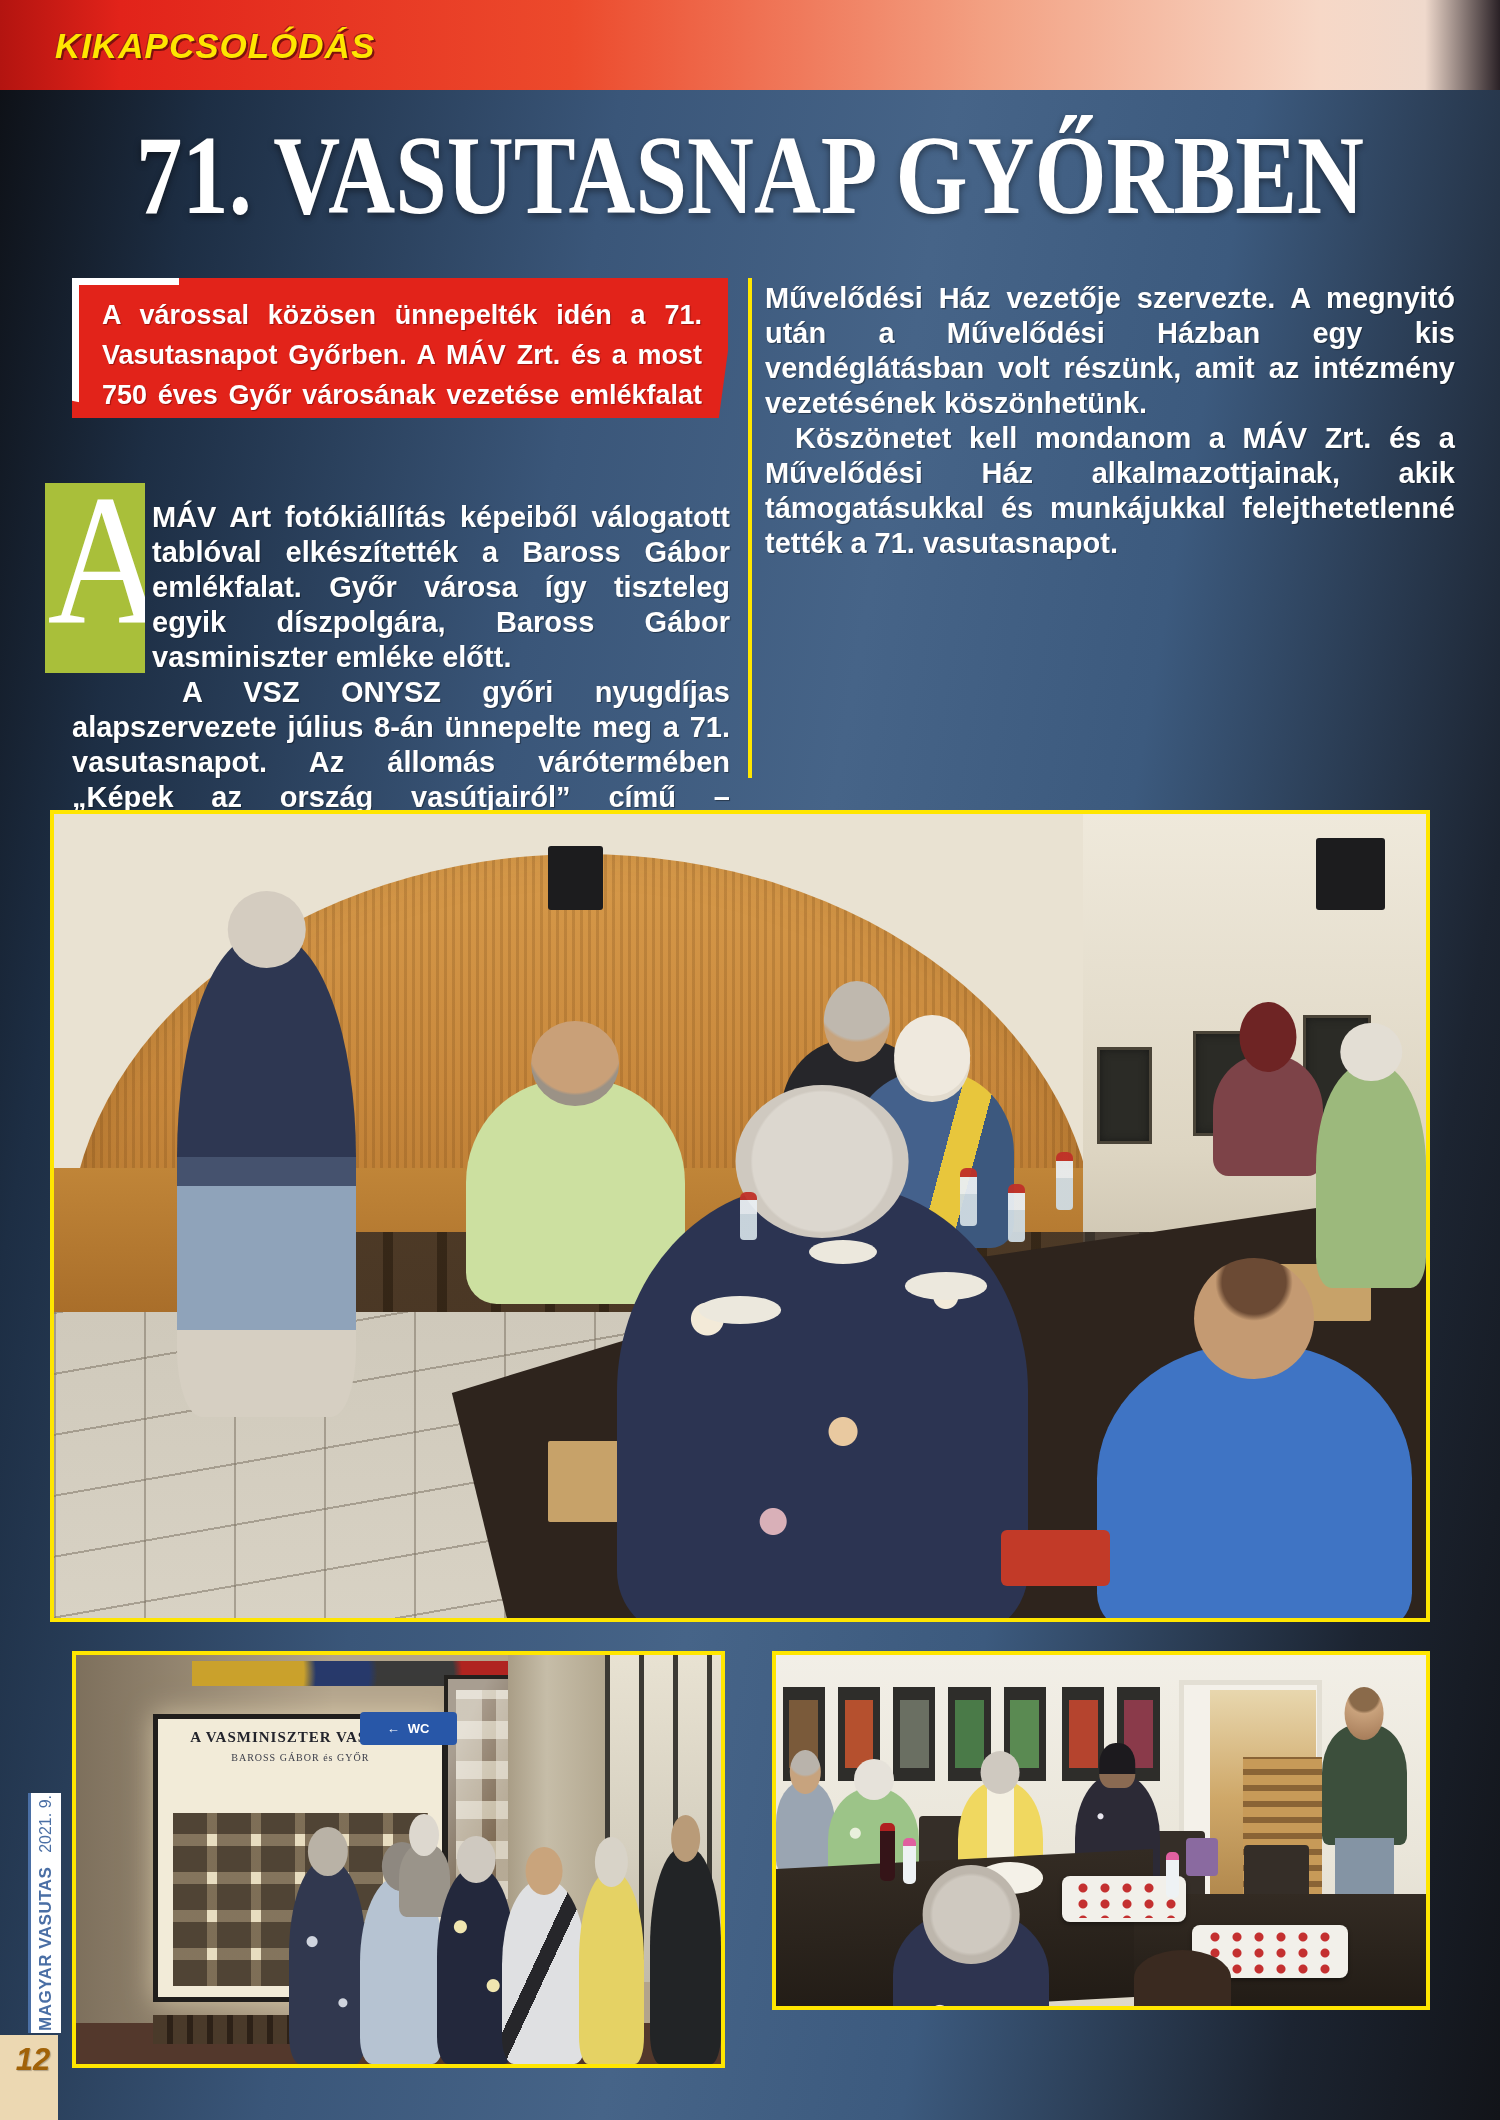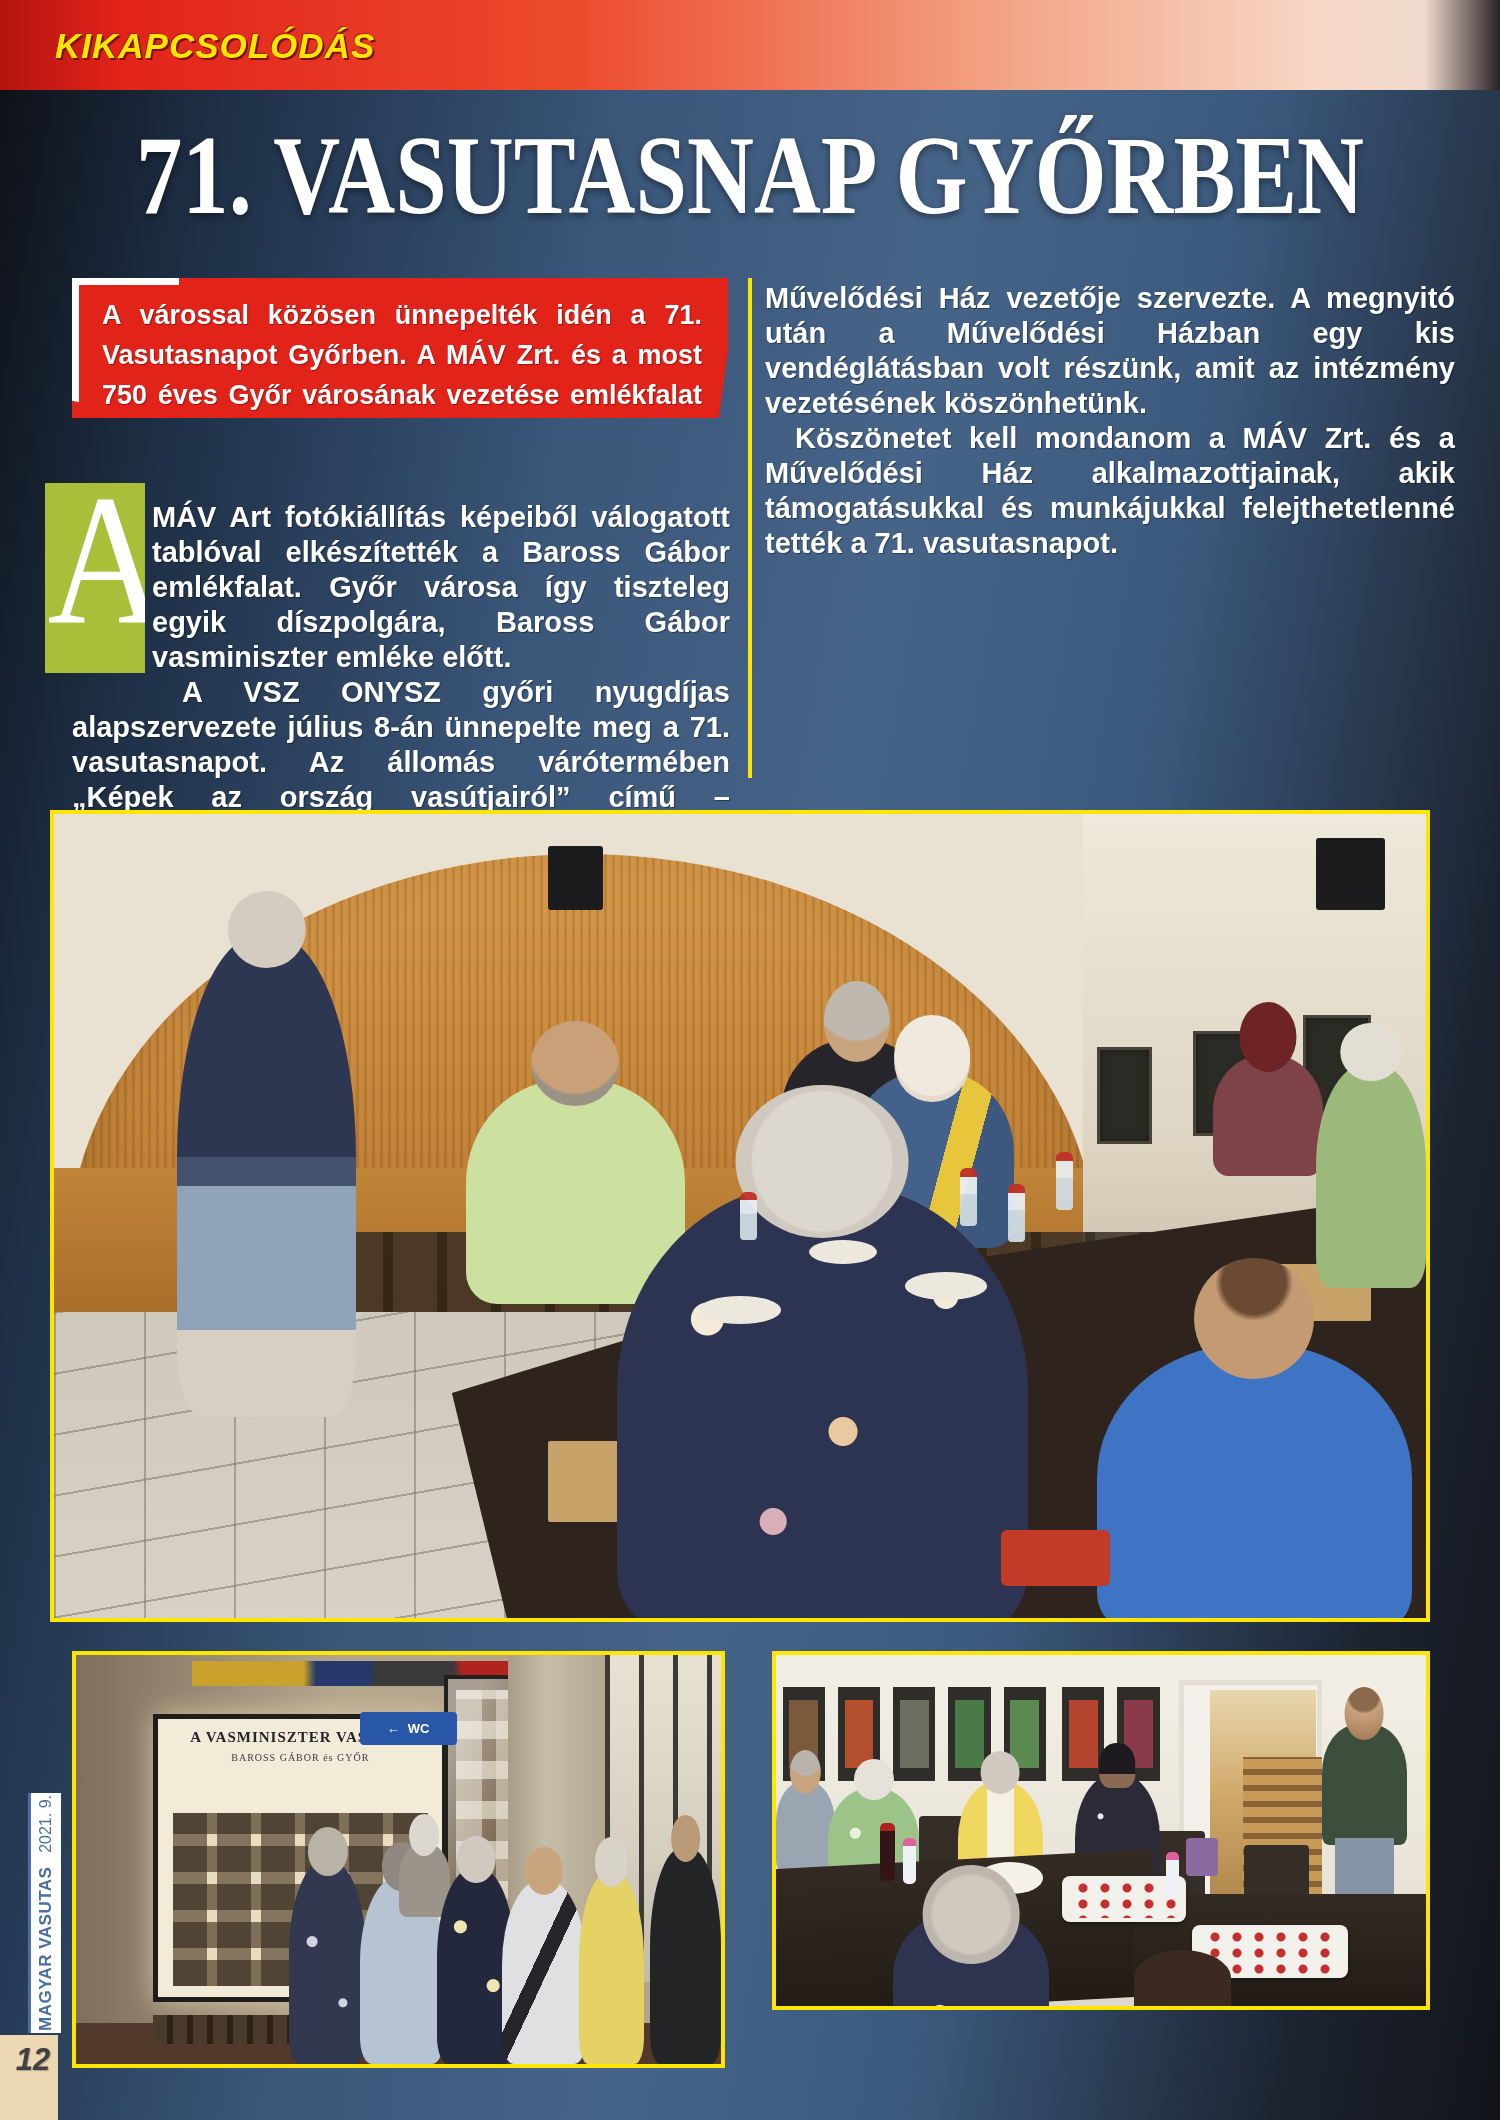--- a/index.html
+++ b/index.html
@@ -128,21 +128,21 @@
      background:linear-gradient(180deg,#b02020 0 14%,#351418 14% 100%);}
   .t-chair{position:absolute;background:#352e28;border-radius:4px 4px 0 0;}
 
   
   .sidebar-strip{left:28px;top:1793px;width:30px;height:240px;background:#fff;border-left:3px solid var(--blue,#4a6fa5);}
   .sidebar-rot{position:absolute;left:-105px;top:105px;width:240px;height:30px;transform:rotate(-90deg);
      display:flex;align-items:center;justify-content:space-between;padding:0 2px;box-sizing:border-box;}
   .sb-mag{color:var(--blue,#4a6fa5);font-weight:bold;font-size:17px;letter-spacing:.5px;white-space:nowrap;}
   .sb-issue{color:var(--blue,#4a6fa5);font-size:16px;white-space:nowrap;}
   .beige-block{left:0;top:2035px;width:58px;height:85px;background:var(--beige,#ecd8b2);}
-  .page-num{left:10px;top:2042px;width:46px;text-align:center;color:#404040;font-size:31px;font-weight:bold;
+  .page-num{left:10px;top:2042px;width:46px;text-align:center;color:#a16207;font-size:31px;font-weight:bold;
      font-style:italic;text-shadow:1px 1px 1px rgba(0,0,0,.25);}
 </style>
 </head>
 <body>
 
 <div class="abs red-bar"></div>
 <div class="abs kicker">KIKAPCSOLÓDÁS</div>
 <div class="abs page-title">71. VASUTASNAP GYŐRBEN</div>
 
 <div class="abs lead-box">

